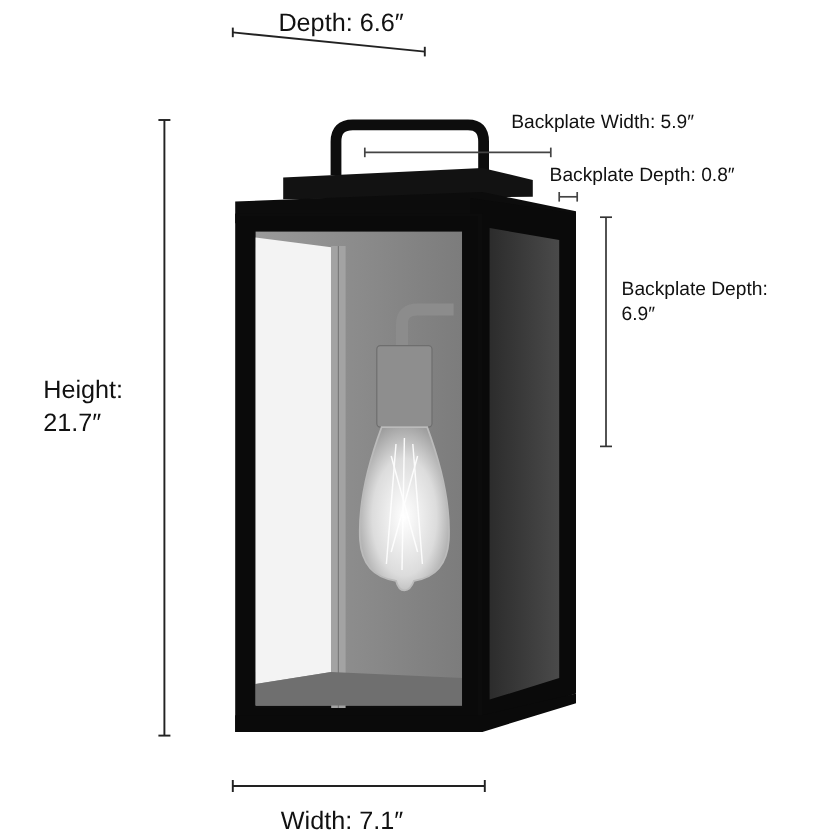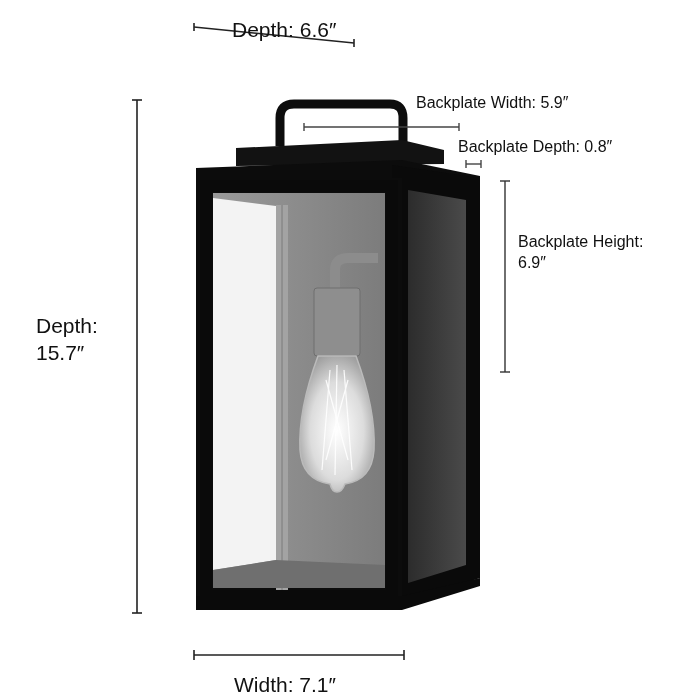--- a/index.html
+++ b/index.html
@@ -100,25 +100,25 @@
     <line x1="459" y1="123" x2="459" y2="131"></line>
   </g>
 
   <g stroke="#444" stroke-width="1.4">
     <line x1="466" y1="164" x2="481" y2="164"></line>
     <line x1="466" y1="160" x2="466" y2="168"></line>
     <line x1="481" y1="160" x2="481" y2="168"></line>
   </g>
 </svg>
 
-<div class="label lg" style="left:232px; top:17px;">Depth: 6.6″</div>
+<div class="label lg" style="left:232px; top:7px;">Depth: 6.6″</div>
 
-<div class="label md" style="left:416px; top:92px;">Backplate Width: 5.9″</div>
+<div class="label md" style="left:426px; top:92px;">Backplate Width: 5.9″</div>
 
 <div class="label md" style="left:458px; top:136px;">Backplate Depth: 0.8″</div>
 
-<div class="label md" style="left:518px; top:231px;">Backplate Height:</div>
+<div class="label md" style="left:518px; top:231px;">Backplate Depth:</div>
 <div class="label md" style="left:518px; top:252px;">6.9″</div>
 
-<div class="label lg" style="left:36px; top:313px;">Depth:</div>
-<div class="label lg" style="left:36px; top:340px;">15.7″</div>
+<div class="label lg" style="left:36px; top:313px;">Height:</div>
+<div class="label lg" style="left:36px; top:340px;">21.7″</div>
 
 <div class="label lg" style="left:234px; top:672px;">Width: 7.1″</div>
 
 </body></html>

